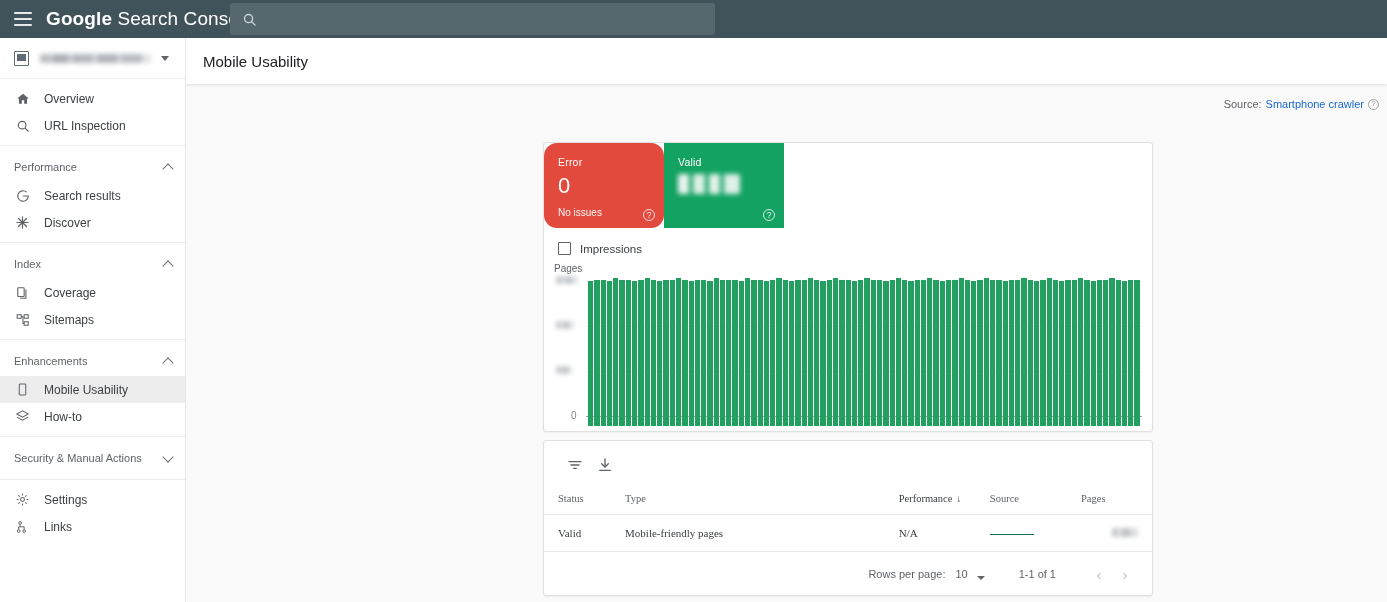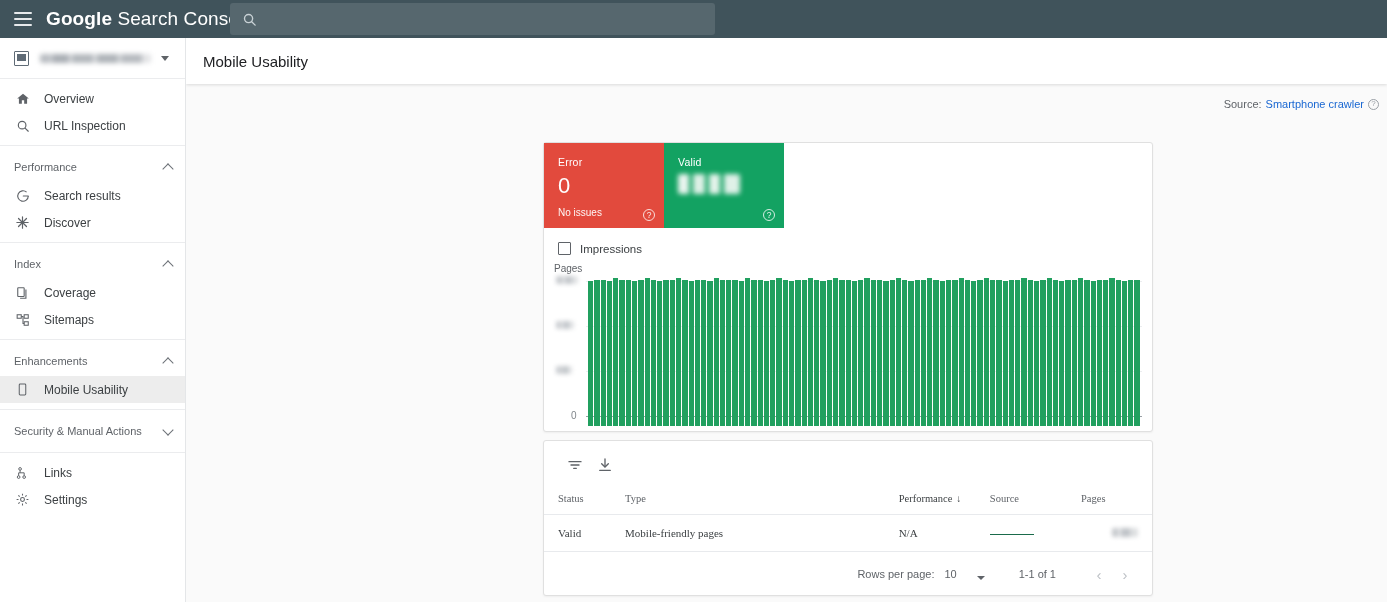--- a/index.html
+++ b/index.html
@@ -161,21 +161,21 @@
     border: 1px solid #e0e0e0;
     border-radius: 3px;
     box-shadow: 0 1px 2px rgba(0,0,0,.05);
   }
   #chart-card { left: 357px; top: 58px; width: 610px; height: 290px; }
   #details-card { left: 357px; top: 356px; width: 610px; height: 156px; }
 
   
   .tiles { display: flex; height: 85px; }
   .tile { position: relative; padding: 13px 14px 0 14px; cursor: pointer; }
-  .tile.error { width: 120px; background: #e24a3d; }
+  .tile.error { width: 120px; background: #e24a3d; border-radius: 13px; }
   .tile.valid { width: 120px; background: #13a262; }
   .tile-label { color: #fff; font-size: 10.5px; letter-spacing: .2px; }
   .tile-value { color: #fff; font-size: 22px; font-weight: 300; margin-top: 7px; line-height: 1; }
   .tile-sub { color: #fff; font-size: 10px; margin-top: 10px; opacity: .95; }
   .tile-help {
     position: absolute; right: 9px; bottom: 7px;
     width: 12px; height: 12px; border-radius: 50%;
     border: 1px solid rgba(255,255,255,.8); color: rgba(255,255,255,.9);
     font-size: 8.5px; display:flex; align-items:center; justify-content:center;
     cursor: pointer;
@@ -247,21 +247,21 @@
     display:inline-block; width: 26px; height: 9px; border-radius: 2px;
     filter: blur(2px);
     background: linear-gradient(90deg,#c5c8cc 0 25%,#e6e7e9 25% 35%,#c0c4c8 35% 70%,#dcdee0 70% 100%);
   }
   .pager {
     display: flex; align-items: center; justify-content: flex-end;
     height: 44px; padding-right: 14px; gap: 0;
     font-size: 11px; color: #5f6368;
   }
   .pager-lbl { margin-right: 10px; }
-  .pager-sel { display: flex; align-items: flex-end; gap: 20px; cursor: pointer; margin-right: 34px; }
+  .pager-sel { display: flex; align-items: flex-end; gap: 9px; cursor: pointer; margin-right: 34px; }
   .pager-caret {
     width: 0; height: 0; border-left: 4px solid transparent;
     border-right: 4px solid transparent; border-top: 4.5px solid #5f6368;
   }
   .pager-range { margin-right: 30px; }
   .pager-arrow {
     width: 26px; height: 26px; display:flex; align-items:center; justify-content:center;
     cursor: pointer; color: #bdc1c6; font-size: 15px;
   }
 </style>
@@ -375,49 +375,58 @@
       <span class="chev"></span>
     </div>
     <div class="navitem active">
       <span class="ico">
         <svg width="13" height="13" viewBox="0 0 24 24" fill="none" stroke="#5f6368" stroke-width="1.9">
           <rect x="6" y="2" width="12" height="20" rx="1.6"></rect>
         </svg>
       </span>
       <span class="navlabel">Mobile Usability</span>
     </div>
+    <div class="navitem">
+      <span class="ico">
+        <svg width="15" height="15" viewBox="0 0 24 24" fill="none" stroke="#5f6368" stroke-width="1.7">
+          <path d="M12 3 3 8l9 5 9-5z"></path>
+            <path d="M3 13l9 5 9-5"></path>
+        </svg>
+      </span>
+      <span class="navlabel">How-to</span>
+    </div>
   </div>
 
   <div class="navgroup">
     <div class="sect-header">
       <span class="sect-title">Security &amp; Manual Actions</span>
       <span class="chev down"></span>
     </div>
   </div>
 
   <div class="navgroup nobord">
+    <div class="navitem">
+      <span class="ico">
+        <svg width="15" height="15" viewBox="0 0 24 24" fill="none" stroke="#5f6368" stroke-width="1.7">
+          <circle cx="12" cy="12" r="3.1"></circle>
+          <path d="M12 2.6v3M12 18.4v3M2.6 12h3M18.4 12h3M5.4 5.4l2.1 2.1M16.5 16.5l2.1 2.1M18.6 5.4l-2.1 2.1M7.5 16.5l-2.1 2.1"></path>
+        </svg>
+      </span>
+      <span class="navlabel">Settings</span>
+    </div>
     <div class="navitem">
       <span class="ico">
         <svg width="14" height="14" viewBox="0 0 24 24" fill="none" stroke="#5f6368" stroke-width="1.7">
           <circle cx="7" cy="5" r="2.3"></circle>
             <circle cx="4.5" cy="19" r="2.3"></circle>
             <circle cx="14" cy="19" r="2.3"></circle>
           <path d="M7 7.3v4.4M4.5 16.7v-5h9.5v5"></path>
         </svg>
       </span>
       <span class="navlabel">Links</span>
-    </div>
-    <div class="navitem">
-      <span class="ico">
-        <svg width="15" height="15" viewBox="0 0 24 24" fill="none" stroke="#5f6368" stroke-width="1.7">
-          <circle cx="12" cy="12" r="3.1"></circle>
-          <path d="M12 2.6v3M12 18.4v3M2.6 12h3M18.4 12h3M5.4 5.4l2.1 2.1M16.5 16.5l2.1 2.1M18.6 5.4l-2.1 2.1M7.5 16.5l-2.1 2.1"></path>
-        </svg>
-      </span>
-      <span class="navlabel">Settings</span>
     </div>
   </div>
 </div>
 
 <div class="pagehead">
   <div class="pagetitle">Mobile Usability</div>
 </div>
 
 <div class="content">
 

